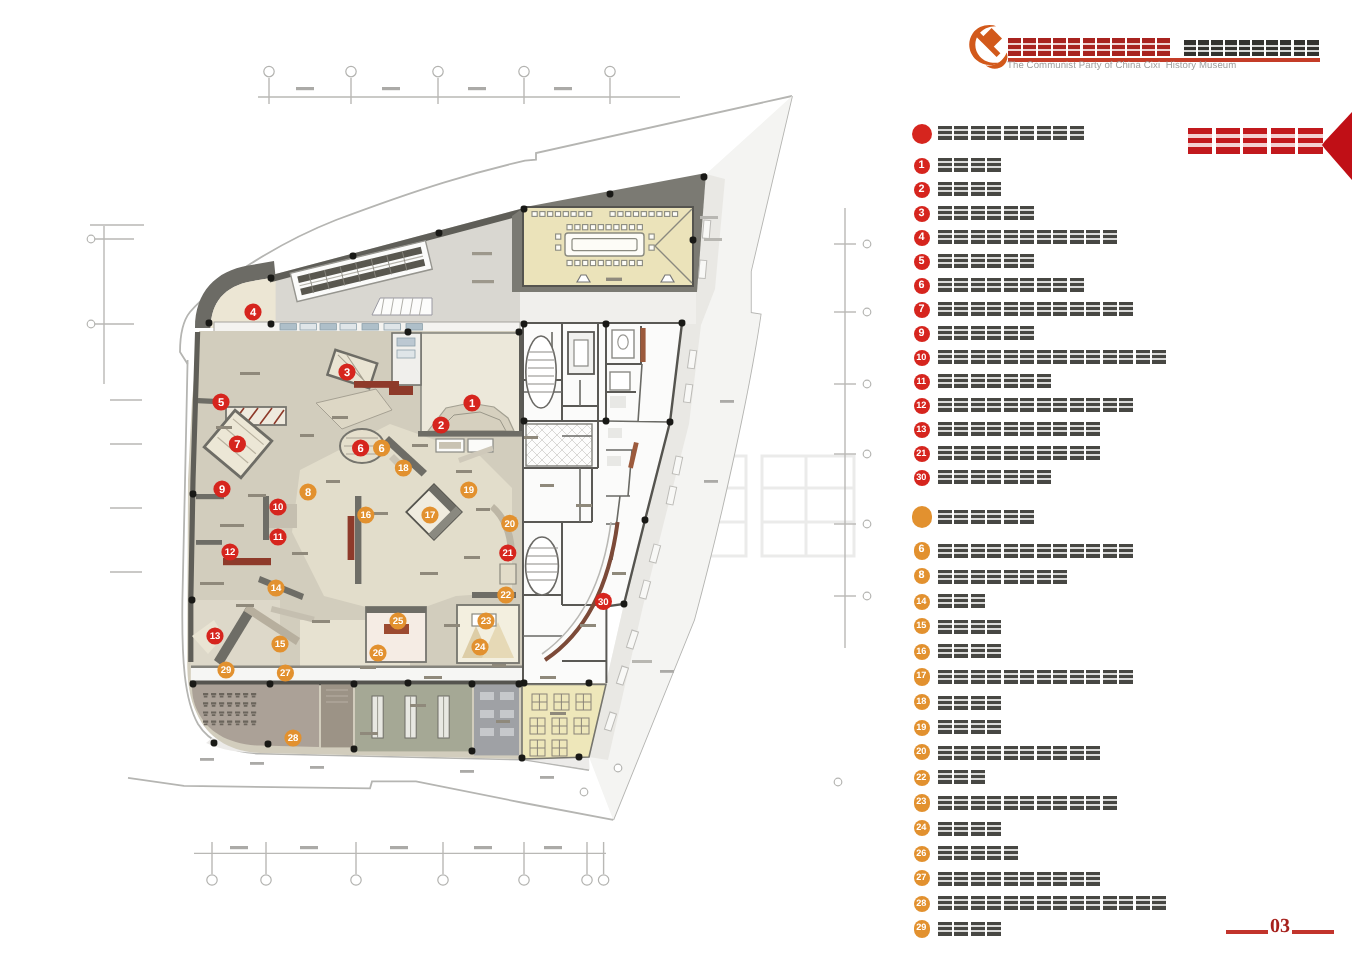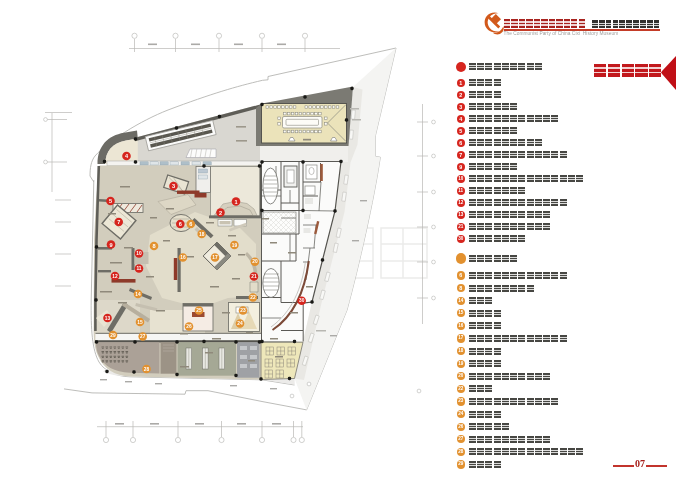--- a/index.html
+++ b/index.html
@@ -727,13 +727,13 @@
 <div class="abs" style="left:456.6px;top:447.8px;width:8.2px;height:8.2px;border-radius:50%;background:#e2912f"></div>
     <div class="abs" style="left:456.6px;top:447.8px;width:8.2px;height:8.2px;line-height:8.2px;text-align:center;font-size:4.6px;font-weight:bold;color:#fff">28</div>
     <div class="abs" style="left:468.7px;top:448.3px;width:115.5px;height:7.2px;background:repeating-linear-gradient(0deg,transparent 0,transparent 1.87px,rgba(255,255,255,0.8) 1.87px,rgba(255,255,255,0.8) 2.88px,transparent 2.88px,transparent 4.32px,rgba(255,255,255,0.8) 4.32px,rgba(255,255,255,0.8) 5.33px,transparent 5.33px,transparent 7.20px),repeating-linear-gradient(90deg,#474743 0,#474743 6.76px,transparent 6.76px,transparent 8.25px);"></div>
 
 <div class="abs" style="left:456.6px;top:460.4px;width:8.2px;height:8.2px;border-radius:50%;background:#e2912f"></div>
     <div class="abs" style="left:456.6px;top:460.4px;width:8.2px;height:8.2px;line-height:8.2px;text-align:center;font-size:4.6px;font-weight:bold;color:#fff">29</div>
     <div class="abs" style="left:468.7px;top:460.9px;width:33.0px;height:7.2px;background:repeating-linear-gradient(0deg,transparent 0,transparent 1.87px,rgba(255,255,255,0.8) 1.87px,rgba(255,255,255,0.8) 2.88px,transparent 2.88px,transparent 4.32px,rgba(255,255,255,0.8) 4.32px,rgba(255,255,255,0.8) 5.33px,transparent 5.33px,transparent 7.20px),repeating-linear-gradient(90deg,#474743 0,#474743 6.76px,transparent 6.76px,transparent 8.25px);"></div>
 
 <div class="abs" style="left:613px;top:465.4px;width:21px;height:1.3px;background:#c2342c"></div>
 <div class="abs" style="left:646px;top:465.4px;width:21px;height:1.3px;background:#c2342c"></div>
-<div class="abs" style="left:631px;top:458px;width:18px;text-align:center;font-size:10px;font-weight:bold;color:#a6201c;font-family:'Liberation Serif',serif">07</div>
+<div class="abs" style="left:631px;top:458px;width:18px;text-align:center;font-size:10px;font-weight:bold;color:#a6201c;font-family:'Liberation Serif',serif">03</div>
 </div>
 </body></html>

